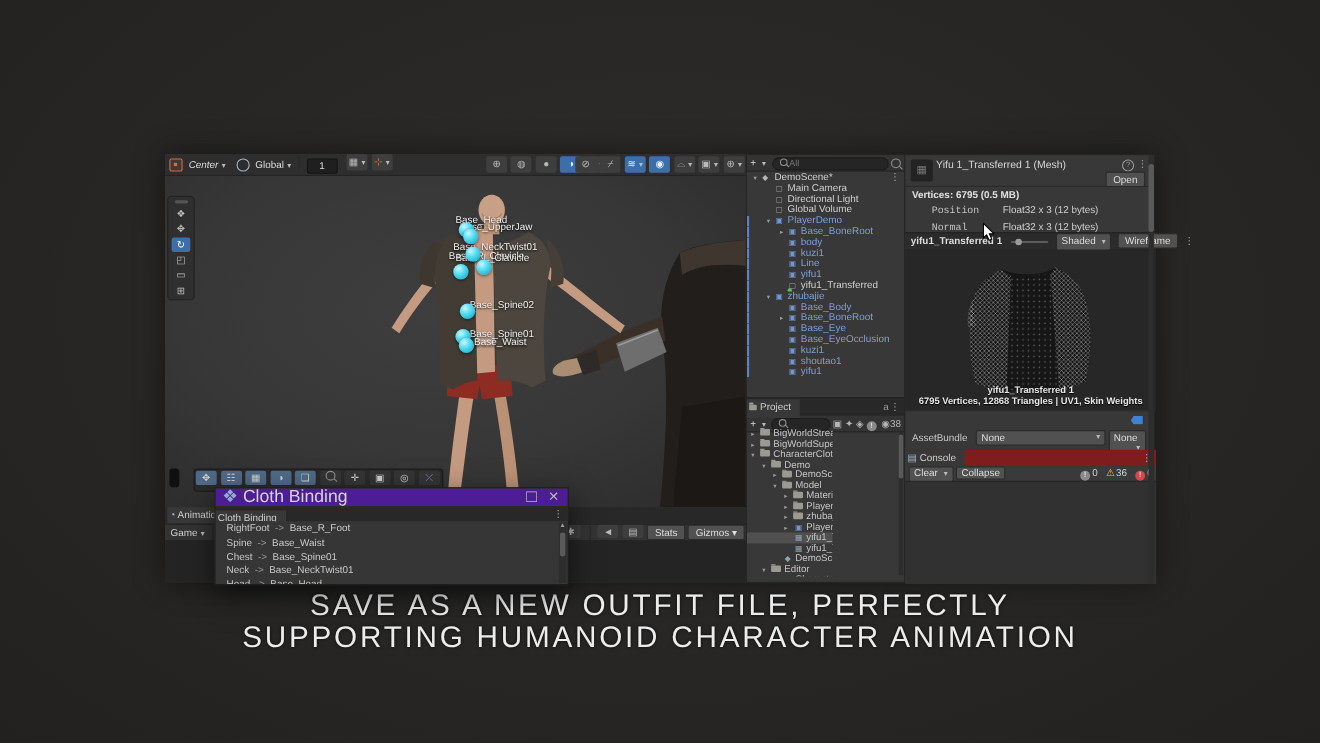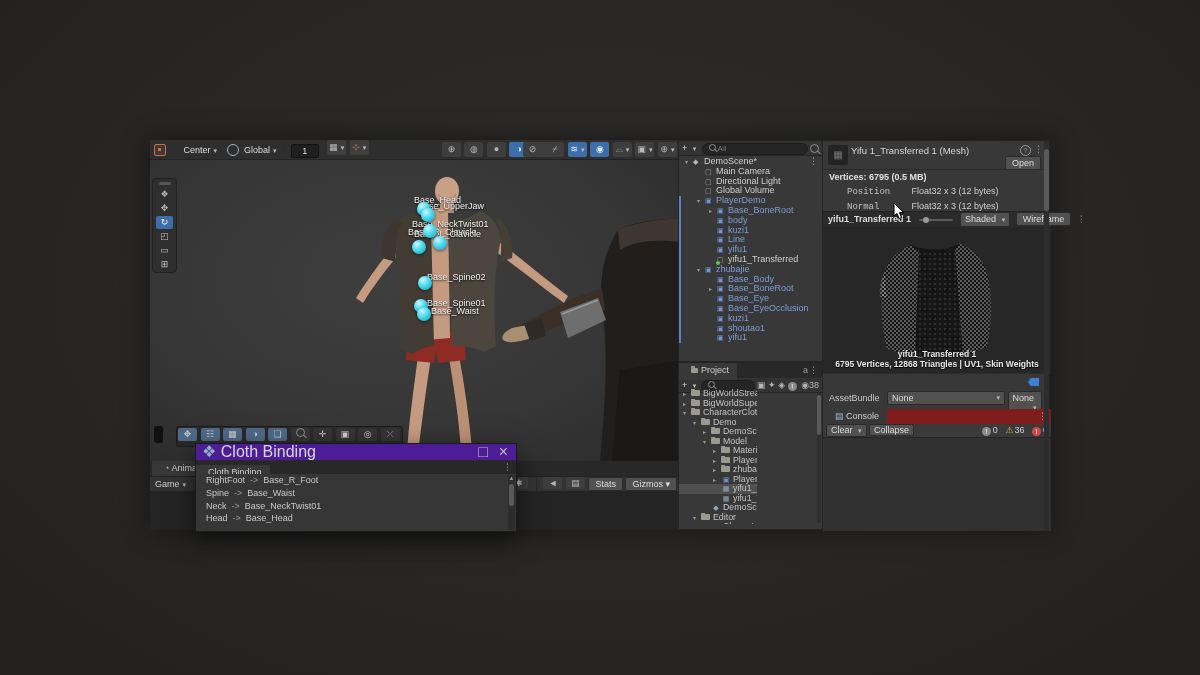--- a/index.html
+++ b/index.html
@@ -4,21 +4,21 @@
 <style>
   html,body{margin:0;padding:0;background:#232221;}
   #stage{position:relative;width:1200px;height:675px;overflow:hidden;
     background:radial-gradient(ellipse at 50% 42%, #2e2d2c 0%, #272625 60%, #222120 100%);
     font-family:"Liberation Sans", sans-serif;color:#c8c8c8;}
   
   #editor{position:absolute;left:150px;top:140px;width:900px;height:390px;background:#383838;
     box-shadow:0 0 26px rgba(0,0,0,.45);font-size:9px;}
   .panel{position:absolute;background:#383838;border:1px solid #242424;box-sizing:border-box;}
   .tabstrip{background:#282828;}
-  .tab{display:inline-block;background:#383838;color:#cfcfcf;padding:2px 8px 2px 12px;font-size:9px;height:13px;line-height:11px;}
+  .tab{display:inline-block;background:#383838;color:#cfcfcf;padding:2px 8px 2px 2px;font-size:9px;height:13px;line-height:11px;}
   .btn{display:inline-block;background:#515151;border:1px solid #2a2a2a;border-radius:2px;color:#ddd;
     padding:1px 6px;font-size:9px;line-height:10px;}
   .ddl{display:inline-block;background:#515151;border:1px solid #2a2a2a;border-radius:2px;color:#ddd;
     padding:1px 4px;font-size:9px;line-height:10px;}
   .caret{font-size:7px;color:#bbb;margin-left:3px;}
   .kebab{color:#aaa;font-size:9px;}
   .icobtn{display:inline-block;width:19px;height:15px;line-height:15px;text-align:center;color:#b9b9b9;
     background:#3e3e3e;border-radius:2px;margin-right:1px;font-size:9px;vertical-align:top;}
   .icobtn.on{background:#3c6faa;color:#e8f2ff;}
   .sep{display:inline-block;width:1px;height:13px;background:#2a2a2a;margin:1px 4px;vertical-align:top;}
@@ -110,21 +110,21 @@
   #cursor{position:absolute;left:893px;top:202px;z-index:30;}
 </style>
 </head>
 <body>
 
 <div id="stage">
   <div id="editor">
 
     <div id="scene-toolbar" style="position:absolute;left:0;top:0;">
       <span class="tool-orange"></span>
-      <span style="color:#ddd;margin-left:15px;">Center</span><span class="caret">▾</span>
+      <span style="color:#ddd;margin-left:3px;font-style:italic;">Center</span><span class="caret">▾</span>
       <span class="globe" style="margin-left:7px;"></span>
       <span style="color:#ddd;margin-left:3px;">Global</span><span class="caret">▾</span>
       <span class="sep"></span>
       <span class="snapbox">1</span>
       <span class="icobtn" style="margin-left:6px;">▦<span class="caret">▾</span></span>
       <span class="icobtn" style="color:#e07b45;">⊹<span class="caret">▾</span></span>
       <span style="position:absolute;right:128px;top:2px;">
         <span class="icobtn">⊕</span>
         <span class="icobtn">◍</span>
         <span class="icobtn">●</span>
@@ -386,26 +386,31 @@
       <span style="position:absolute;right:28px;top:0;color:#bbb;">□</span>
       <span style="position:absolute;right:8px;top:0;color:#bbb;">×</span>
     </div>
     <div class="cloth-tabs">
       <span class="tab">Cloth Binding</span>
       <span class="kebab" style="position:absolute;right:4px;top:1px;">⋮</span>
     </div>
     <div class="cloth-list">
         <div class="crow"><span>RightFoot</span><span class="arr">-&gt;</span><span>Base_R_Foot</span></div>
         <div class="crow"><span>Spine</span><span class="arr">-&gt;</span><span>Base_Waist</span></div>
+        <div class="crow"><span>Chest</span><span class="arr">-&gt;</span><span>Base_Spine01</span></div>
         <div class="crow"><span>Neck</span><span class="arr">-&gt;</span><span>Base_NeckTwist01</span></div>
         <div class="crow"><span>Head</span><span class="arr">-&gt;</span><span>Base_Head</span></div>
       </div>
     <div class="scrollbar" style="right:1px;top:31px;width:7px;height:55px;">
         <div style="color:#999;font-size:6px;text-align:center;">▲</div>
         <div class="thumbbar" style="left:1px;top:9px;width:5px;height:22px;"></div>
       </div>
   </div>
 
+  <div id="caption">
+    <div>SAVE AS A NEW OUTFIT FILE, PERFECTLY</div>
+    <div>SUPPORTING HUMANOID CHARACTER ANIMATION</div>
+  </div>
 
   <svg id="cursor" width="12" height="18" viewBox="0 0 12 18">
     <polygon points="1,1 1,14 4,11.5 6.2,16.5 8.6,15.4 6.4,10.6 10.5,10.4" fill="#fff" stroke="#000" stroke-width="1"></polygon>
   </svg>
 </div>
 
 </body></html>

